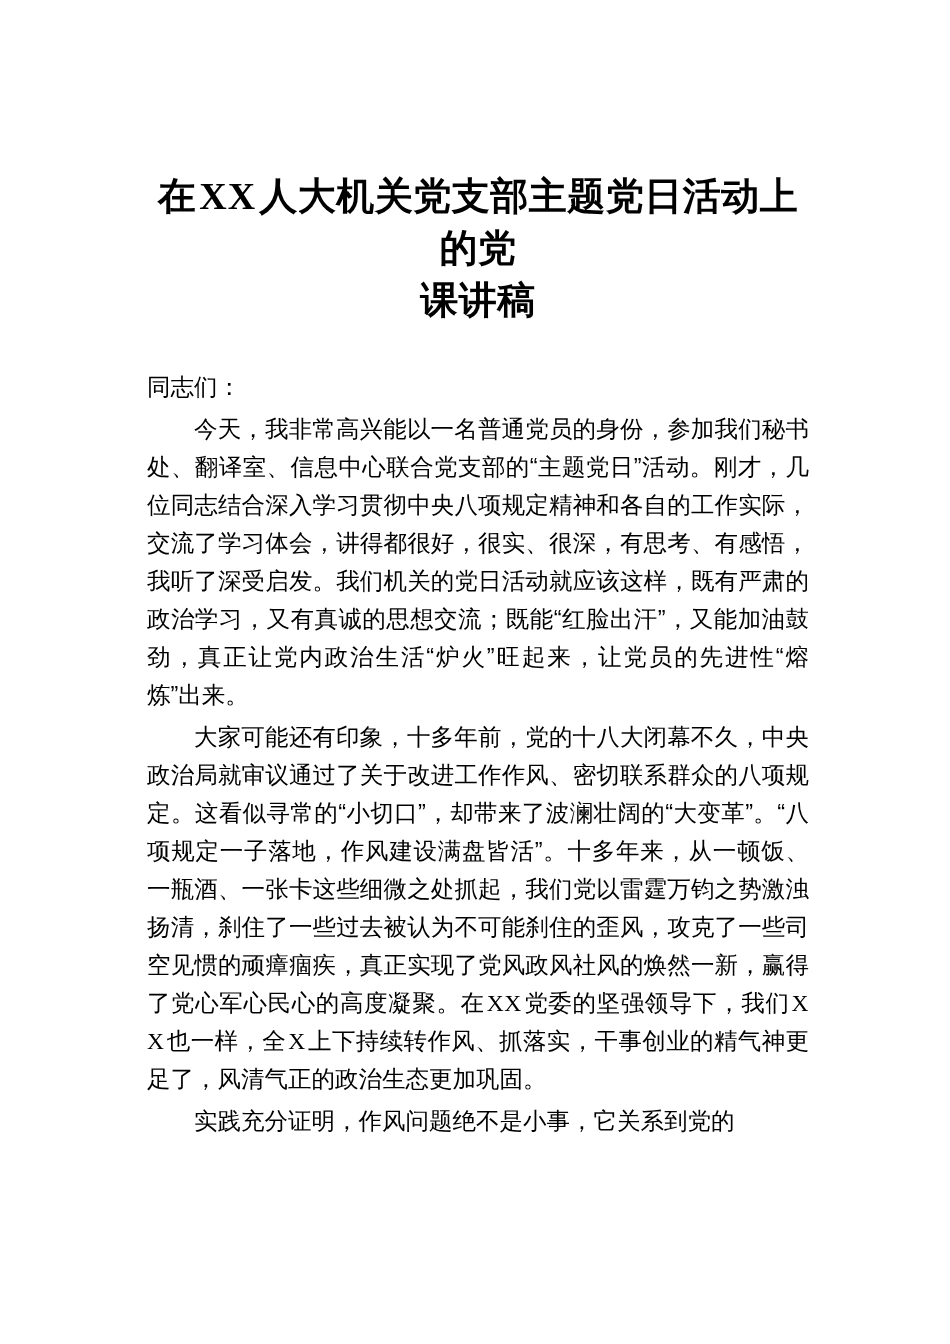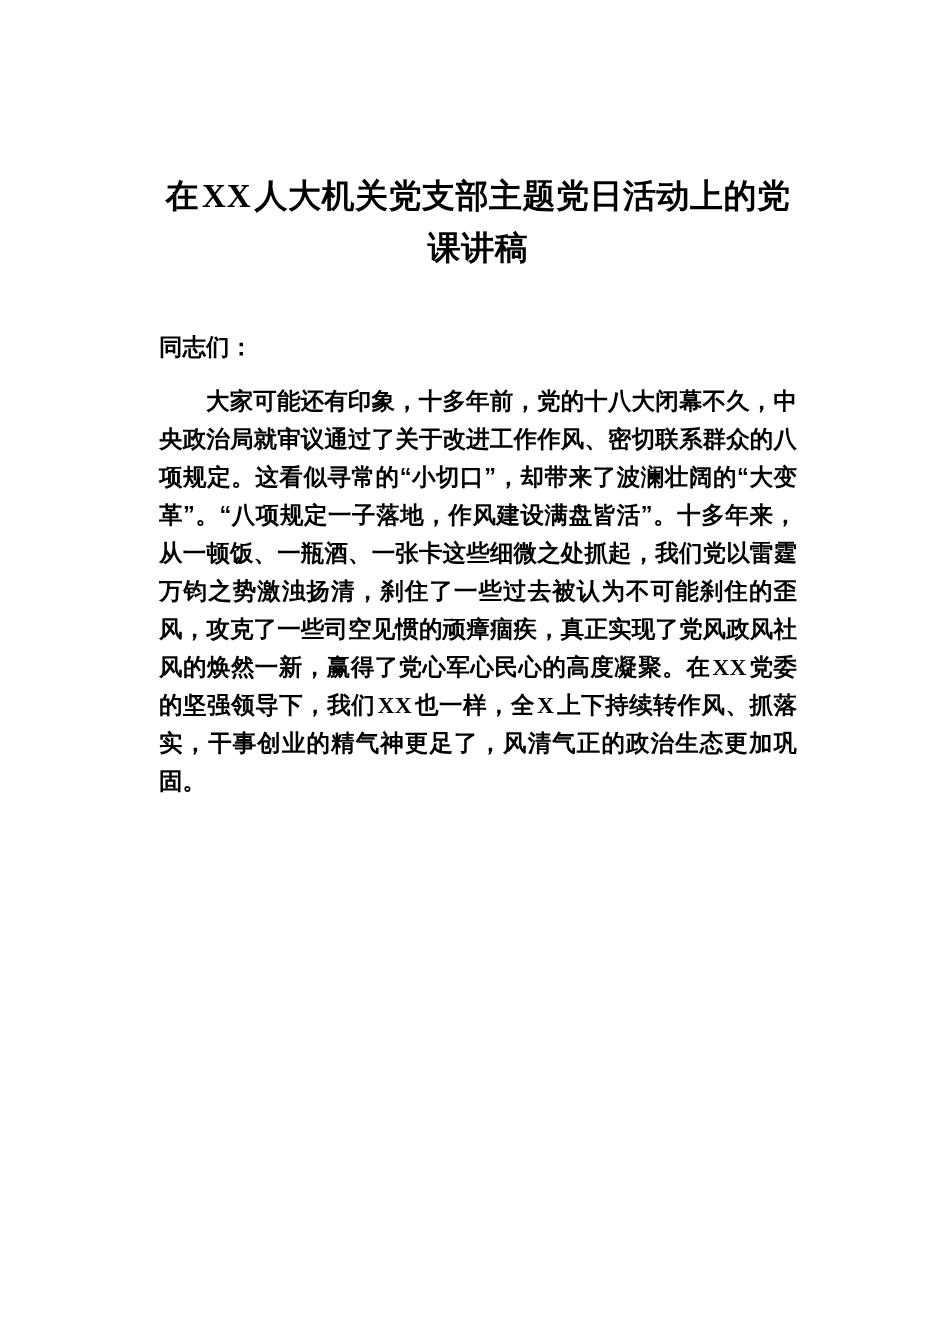--- a/index.html
+++ b/index.html
@@ -25,21 +25,21 @@
     width: 670px;
   }
 
   
   .doc-title {
     margin: 0;
     padding: 0;
     text-align: center;
     font-family: "Liberation Sans", "DejaVu Sans", sans-serif;
     font-weight: 700;
-    font-size: 33px;
+    font-size: 38px;
     line-height: 52px;
     color: #000000;
     letter-spacing: 0.5px;
     padding-top: 170px;
   }
 
   .doc-title .latin {
     font-family: "Liberation Serif", "DejaVu Serif", serif;
     font-weight: 700;
     letter-spacing: 1px;
@@ -47,32 +47,31 @@
   }
 
   
   .body-text {
     margin: 0;
     padding: 0;
     padding-top: 38px;
   }
 
   .para {
-    margin: 16px;
+    margin: 4px;
     padding: 0;
     font-family: "Liberation Sans", "DejaVu Sans", sans-serif;
     font-size: 23.5px;
     line-height: 38px;
     color: #000000;
     text-align: justify;
     text-justify: inter-character;
     text-align-last: left;
     word-break: break-all;
     letter-spacing: 0px;
-    font-weight: bold;
   }
 
   .para.indent {
     text-indent: 47px;
   }
 
   .para .latin {
     font-family: "Liberation Serif", "DejaVu Serif", serif;
     letter-spacing: 0.5px;
     padding: 0 2px;
@@ -87,20 +86,22 @@
     <h1 class="doc-title">
       <span><span>在</span><span class="latin">XX</span><span>人大机关党支部主题党日活动上的党</span></span><br>
       <span>课讲稿</span>
     </h1>
 
     <div class="body-text">
 
       <p class="para">同志们：</p>
 
 
+      <p class="para indent">今天，我非常高兴能以一名普通党员的身份，参加我们秘书处、翻译室、信息中心联合党支部的“主题党日”活动。刚才，几位同志结合深入学习贯彻中央八项规定精神和各自的工作实际，交流了学习体会，讲得都很好，很实、很深，有思考、有感悟，我听了深受启发。我们机关的党日活动就应该这样，既有严肃的政治学习，又有真诚的思想交流；既能“红脸出汗”，又能加油鼓劲，真正让党内政治生活“炉火”旺起来，让党员的先进性“熔炼”出来。</p>
 
 
       <p class="para indent"><span>大家可能还有印象，十多年前，党的十八大闭幕不久，中央政治局就审议通过了关于改进工作作风、密切联系群众的八项规定。这看似寻常的“小切口”，却带来了波澜壮阔的“大变革”。“八项规定一子落地，作风建设满盘皆活”。十多年来，从一顿饭、一瓶酒、一张卡这些细微之处抓起，我们党以雷霆万钧之势激浊扬清，刹住了一些过去被认为不可能刹住的歪风，攻克了一些司空见惯的顽瘴痼疾，真正实现了党风政风社风的焕然一新，赢得了党心军心民心的高度凝聚。在</span><span class="latin">XX</span><span>党委的坚强领导下，我们</span><span class="latin">XX</span><span>也一样，全</span><span class="latin">X</span><span>上下持续转作风、抓落实，干事创业的精气神更足了，风清气正的政治生态更加巩固。</span></p>
 
+      <p class="para indent">实践充分证明，作风问题绝不是小事，它关系到党的</p>
 
     </div>
   </div>
 </div>
 
 </body></html>

